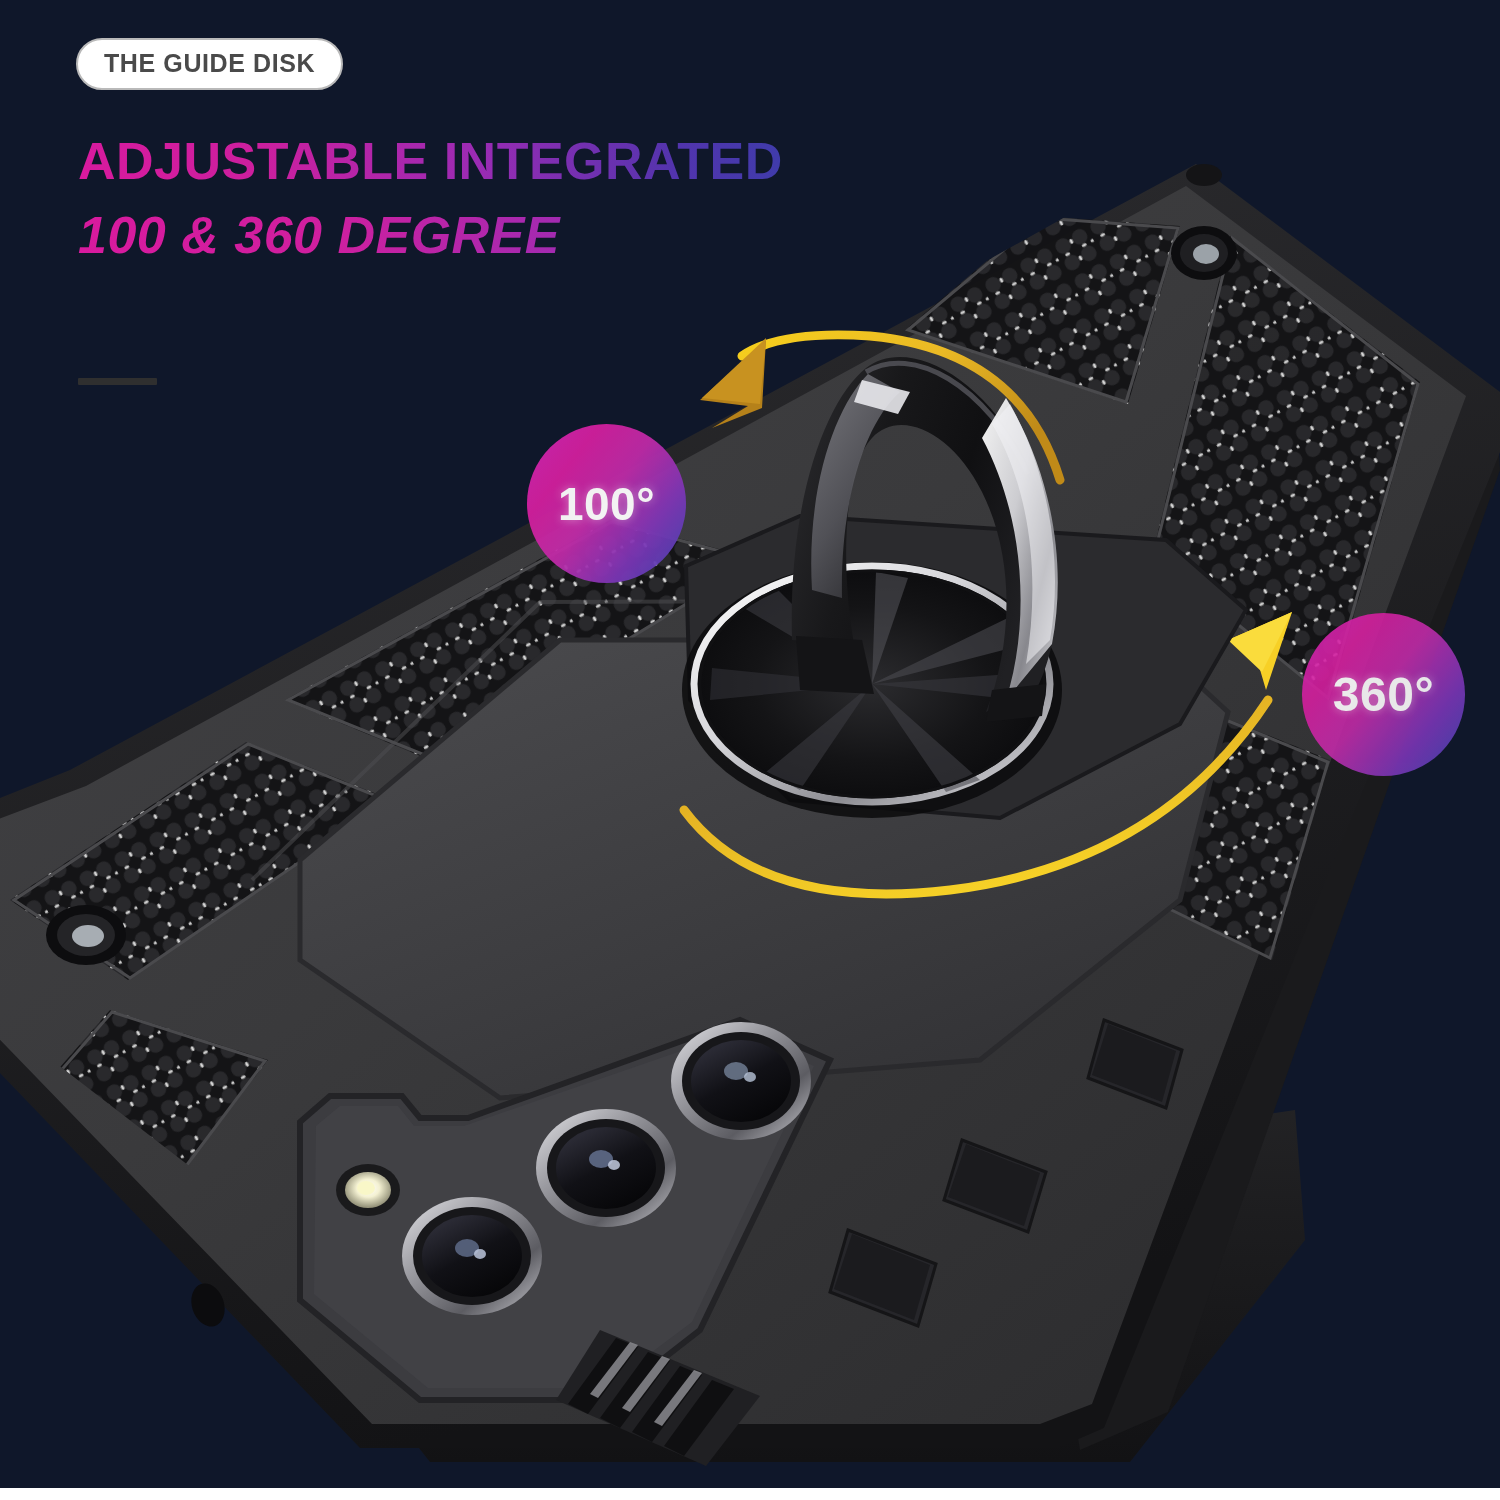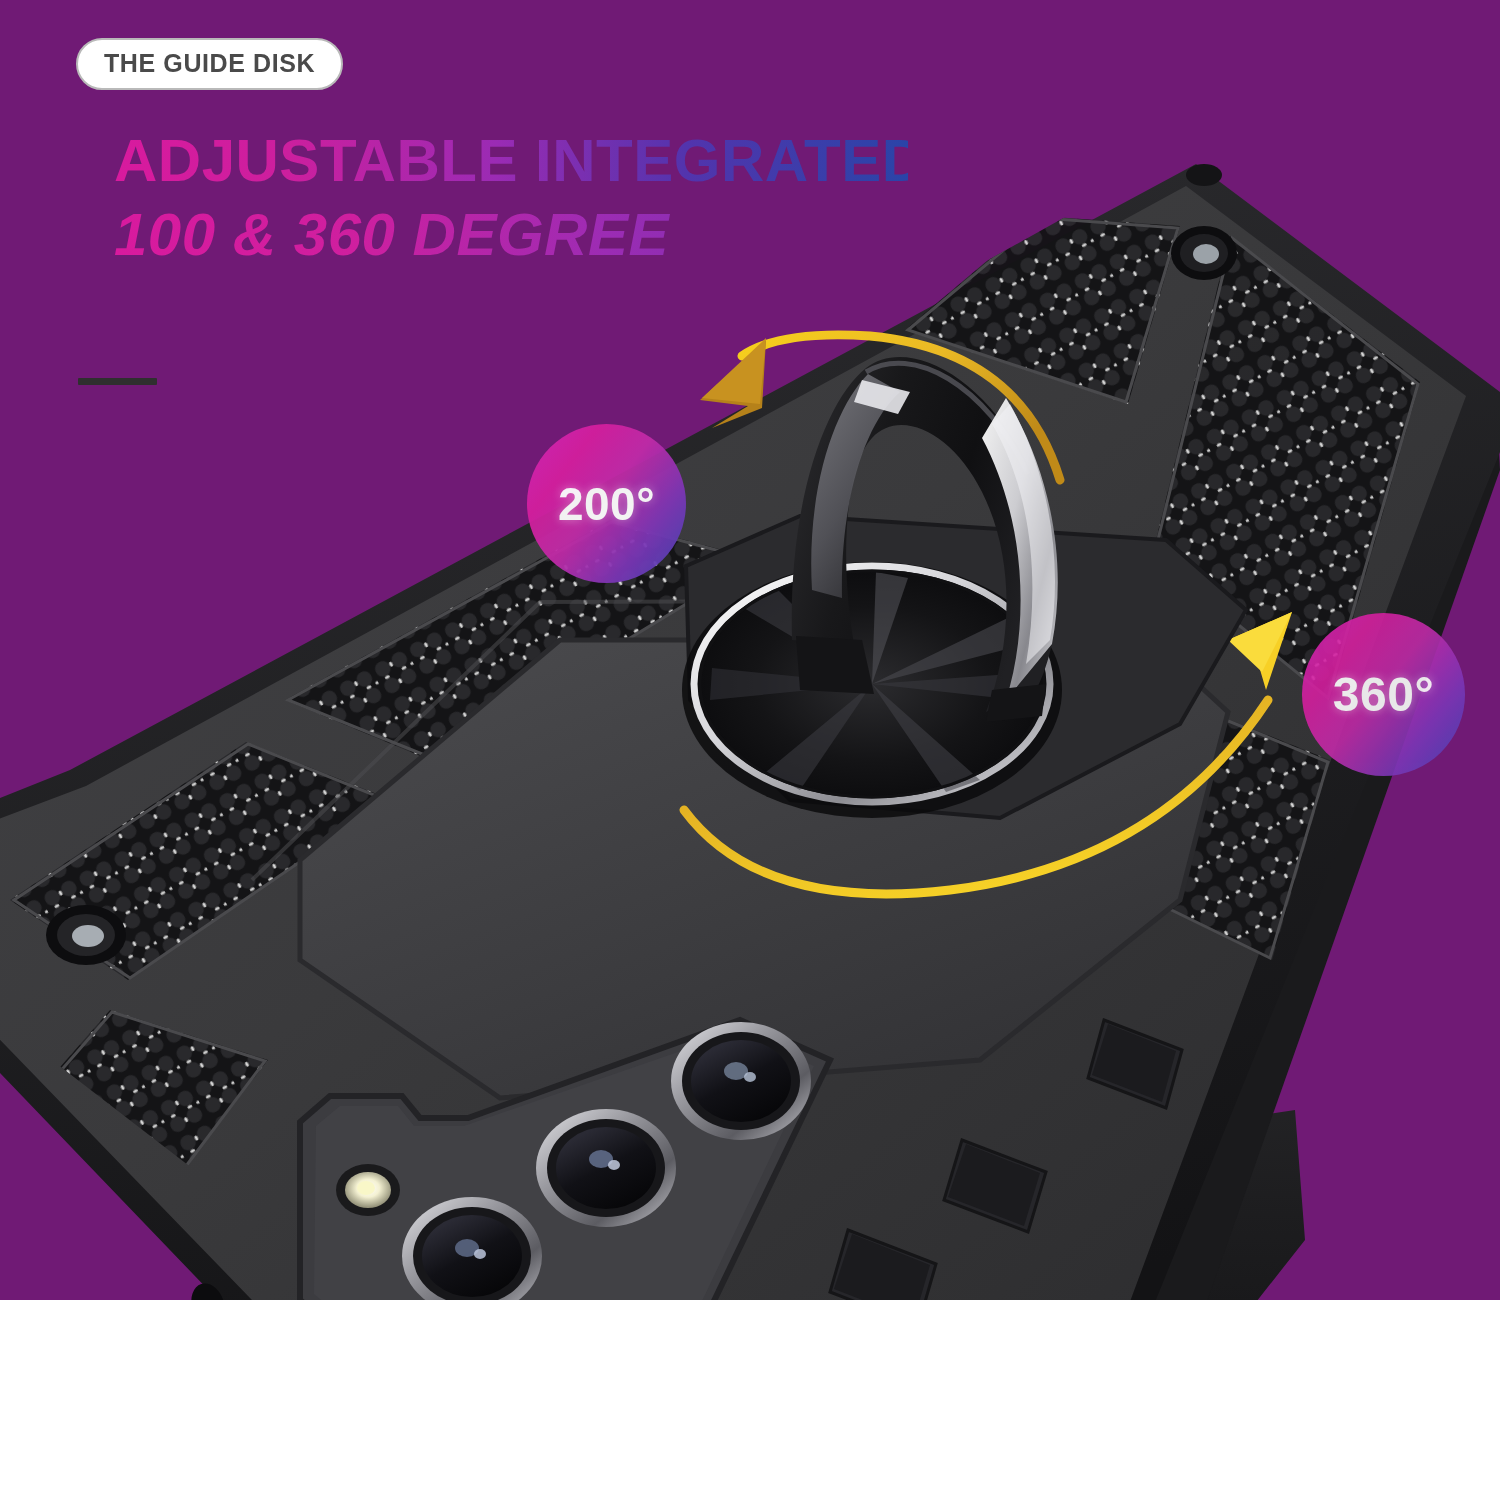--- a/index.html
+++ b/index.html
@@ -3,22 +3,22 @@
 <meta charset="utf-8">
 <style>
   html, body {
     margin: 0;
     padding: 0;
     background: #ffffff;
   }
   #stage {
     position: relative;
     width: 1500px;
-    height: 1300px;
-    background: #701a75;
+    height: 1488px;
+    background: #0f172a;
     overflow: hidden;
     font-family: "Liberation Sans", sans-serif;
   }
 
   
   #badge {
     position: absolute;
     left: 76px;
     top: 38px;
     border: 2px solid #b9b9b9;
@@ -35,29 +35,28 @@
     line-height: 1;
   }
 
   #headline {
     position: absolute;
     left: 78px;
     top: 124px;
     width: 830px;
   }
   .hl-line {
-    font-size: 60px;
+    font-size: 52px;
     font-weight: bold;
     line-height: 74px;
     letter-spacing: 0.5px;
     white-space: nowrap;
     background-clip: text;
     -webkit-background-clip: text;
     color: transparent;
-    margin-left: 36px;
     -webkit-text-fill-color: transparent;
   }
   .hl-line.l1 {
     background-image: linear-gradient(90deg,
       #d81a9e 0%, #cc1f9e 22%, #9b2bb4 48%, #5234ad 72%, #2a44a8 100%);
   }
   .hl-line.l2 {
     background-image: linear-gradient(90deg,
       #d81a9e 0%, #cf1f9f 30%, #9c2cb4 62%, #6631ad 100%);
     font-style: italic;
@@ -433,20 +432,20 @@
   </div>
 
   <div id="headline">
     <div class="hl-line l1">ADJUSTABLE INTEGRATED</div>
     <div class="hl-line l2">100 &amp; 360 DEGREE</div>
   </div>
 
   <div id="divider"></div>
 
   <div class="deg-badge" id="badge-100">
-    <span class="deg-text">200°</span>
+    <span class="deg-text">100°</span>
   </div>
 
   <div class="deg-badge" id="badge-360">
     <span class="deg-text">360°</span>
   </div>
 
 </div>
 
 </body></html>

